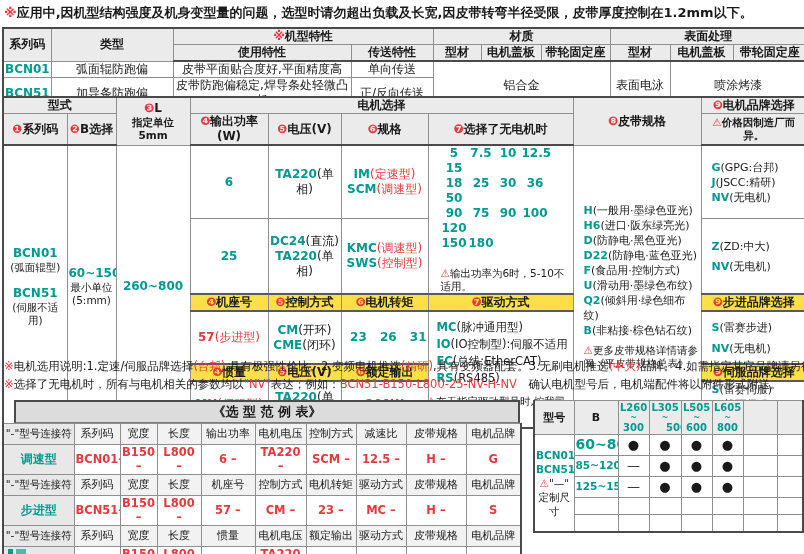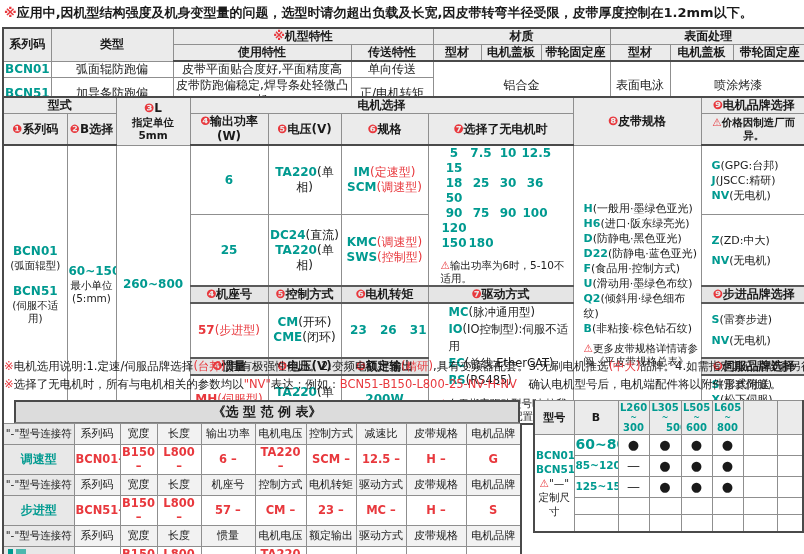--- a/index.html
+++ b/index.html
@@ -7,21 +7,21 @@
        font-family:"DejaVu Sans","Liberation Sans",sans-serif;font-size:12px;}
   .abs{position:absolute;}
   .rd{color:#E8383D;}
   .tl{color:#009A90;font-weight:bold;}
   .sm{font-size:10.5px;}
   table{border-collapse:collapse;table-layout:fixed;}
   td{border:1px solid #8f8f8f;padding:0 1px;text-align:center;vertical-align:middle;overflow:hidden;line-height:1.25;}
   .tbl{border:2px solid #4a4a4a;}
   .hdr td{background:#EBEBEB;font-weight:bold;}
   .hdr2 td{border-bottom:2px solid #4a4a4a;}
-  .sub td{background:#e5e5e5;font-weight:bold;border-top:2px solid #5a5a5a;border-bottom:2px solid #5a5a5a;}
+  .sub td{background:#fde047;font-weight:bold;border-top:2px solid #5a5a5a;border-bottom:2px solid #5a5a5a;}
   .subc{background:#EBEBEB;font-weight:bold;}
   .top-note{position:absolute;left:4px;top:4px;font-weight:bold;font-size:13px;}
   .fn{position:absolute;left:4px;font-size:11.5px;white-space:nowrap;}
   .bar{background:#DCDCDC;border:2px solid #4a4a4a;border-bottom:1px solid #7a7a7a;
        font-weight:bold;font-size:13px;text-align:center;line-height:20px;height:20px;box-sizing:content-box;margin-left:12px;}
   .list{text-align:left;padding-left:10px;font-size:11px;line-height:15px;}
   .note{font-size:10.5px;line-height:13px;}
   .ratio-line span{display:inline-block;width:27px;text-align:center;}
   .val-red{color:#E8383D;font-weight:bold;}
   .exv{color:#E8383D;font-weight:bold;font-size:11.5px;}
@@ -72,21 +72,21 @@
     <td>皮带平面贴合度好,平面精度高</td>
     <td>单向传送</td>
     <td colspan="3" rowspan="2">铝合金</td>
     <td rowspan="2">表面电泳</td>
     <td colspan="2" rowspan="2">喷涂烤漆</td>
   </tr>
   <tr style="height:15px">
     <td class="tl">BCN51</td>
     <td>加导条防跑偏</td>
     <td>皮带防跑偏稳定,焊导条处轻微凸起</td>
-    <td>正/电机转矩</td>
+    <td>正/反向传送</td>
   </tr>
 </tbody>
   </table>
 
 <table class="tbl abs" style="left:2px;top:96px;width:800px;">
   <colgroup>
       <col style="width:64px">
       <col style="width:49px">
       <col style="width:74px">
       <col style="width:78px">
@@ -134,21 +134,21 @@
     <td><span class="tl">TA220</span><span>(单相)</span></td>
     <td>
       <div><span class="tl">IM</span><span class="rd">(定速型)</span></div>
       <div><span class="tl">SCM</span><span class="rd">(调速型)</span></div>
     </td>
     <td rowspan="2" style="text-align:left;padding-left:12px;">
       <div class="ratio-line tl"><span>5</span><span>7.5</span><span>10</span><span>12.5</span><span>15</span></div>
       <div class="ratio-line tl"><span>18</span><span>25</span><span>30</span><span>36</span><span>50</span></div>
       <div class="ratio-line tl"><span>90</span><span>75</span><span>90</span><span>100</span><span>120</span></div>
       <div class="ratio-line tl"><span>150</span><span>180</span></div>
-      <div class="note" style="margin-top:8px;"><span class="rd">⚠</span><span>输出功率为6时，5-10不适用。</span></div>
+      <div class="note" style="margin-top:16px;"><span class="rd">⚠</span><span>输出功率为6时，5-10不适用。</span></div>
     </td>
     <td rowspan="6" class="list">
       <div><span class="tl">H</span><span>(一般用·墨绿色亚光)</span></div>
       <div><span class="tl">H6</span><span>(进口·阪东绿亮光)</span></div>
       <div><span class="tl">D</span><span>(防静电·黑色亚光)</span></div>
       <div><span class="tl">D22</span><span>(防静电·蓝色亚光)</span></div>
       <div><span class="tl">F</span><span>(食品用·控制方式)</span></div>
       <div><span class="tl">U</span><span>(滑动用·墨绿色布纹)</span></div>
       <div><span class="tl">Q2</span><span>(倾斜用·绿色细布纹)</span></div>
       <div><span class="tl">B</span><span>(非粘接·棕色钻石纹)</span></div>
@@ -183,21 +183,21 @@
     <td><span class="rd">❼</span><span>驱动方式</span></td>
     <td><span class="rd">❾</span><span>步进品牌选择</span></td>
   </tr>
   <tr style="height:53px">
     <td><span class="val-red">57</span><span class="rd">(步进型)</span></td>
     <td>
       <div><span class="tl">CM</span><span>(开环)</span></div>
       <div><span class="tl">CME</span><span>(闭环)</span></div>
     </td>
     <td class="tl" style="word-spacing:9px;text-align:right;">23 26 31</td>
-    <td rowspan="3" class="list" style="padding-left:20px;line-height:17px;font-size:11.5px;">
+    <td rowspan="3" class="list" style="padding-left:8px;line-height:17px;font-size:11.5px;">
       <div><span class="tl">MC</span><span>(脉冲通用型)</span></div>
       <div><span class="tl">IO</span><span>(IO控制型):伺服不适用</span></div>
       <div><span class="tl">EC</span><span>(总线:EtherCAT)</span></div>
       <div><span class="tl">RS</span><span>(RS485)</span></div>
       <div class="note" style="margin-top:8px;margin-left:-10px;"><span class="rd">⚠</span><span>在无指定驱动型号时,按我司默认脉冲驱动配置。</span></div>
     </td>
     <td class="list">
       <div><span class="tl">S</span><span>(雷赛步进)</span></div>
       <div style="height:6px"></div>
       <div><span class="tl">NV</span><span>(无电机)</span></div>

